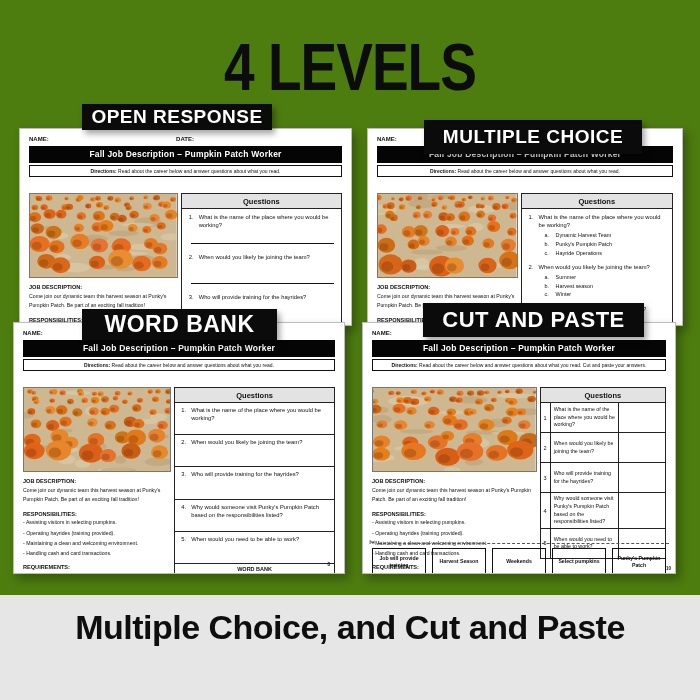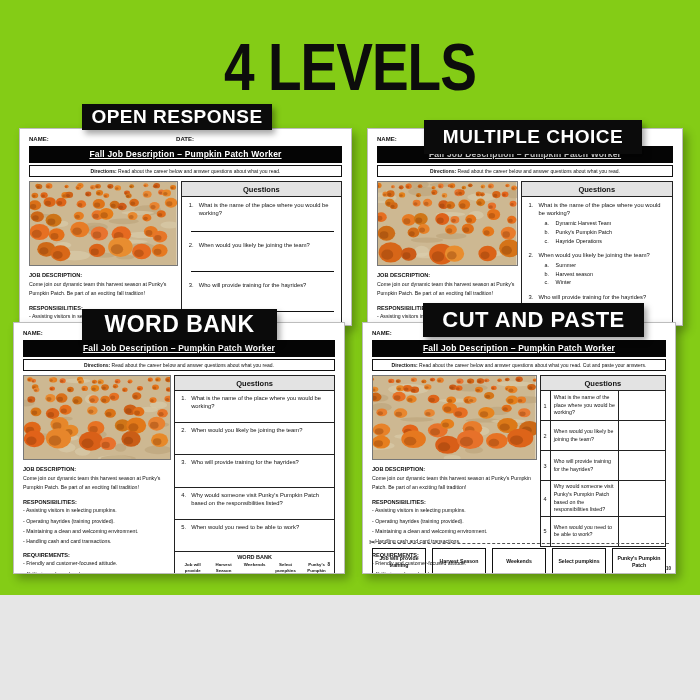--- a/index.html
+++ b/index.html
@@ -1,16 +1,16 @@
 <!DOCTYPE html>
 <html><head>
 <meta charset="utf-8">
 <style>
   html,body{margin:0;padding:0;background:#fff;}
-  .stage{position:relative;width:700px;height:700px;background:#84cc16;overflow:hidden;
+  .stage{position:relative;width:700px;height:700px;background:#4d7c0f;overflow:hidden;
          font-family:"Liberation Sans",sans-serif;color:#111;}
 
   
   .main-title{position:absolute;top:28px;left:0;width:700px;text-align:center;
     font-size:55px;font-weight:800;letter-spacing:-1px;color:#0c0c0c;
     transform:scaleY(1.22);transform-origin:50% 0;}
 
   
   .level-label{position:absolute;background:#0b0b0b;color:#fff;display:flex;
     align-items:center;justify-content:center;font-weight:600;letter-spacing:.5px;
@@ -25,25 +25,25 @@
     box-shadow:4px 5px 9px rgba(0,0,0,.30);box-sizing:border-box;}
   .sheet-or{left:19px;top:128px;width:333px;height:198px;z-index:1;}
   .sheet-mc{left:367px;top:128px;width:316px;height:198px;z-index:1;}
   .sheet-wb{left:13px;top:322px;width:332px;height:252px;z-index:3;}
   .sheet-cp{left:362px;top:322px;width:314px;height:252px;z-index:3;}
   .pad{padding:7px 9px 0;position:relative;height:100%;box-sizing:border-box;}
 
   .nd-row{position:relative;font-size:6px;font-weight:bold;height:8px;}
   .nd-date{position:absolute;left:47%;top:0;}
   .tbar{margin-top:2px;background:#050505;color:#fff;text-align:center;
-    font-size:8.5px;font-weight:bold;padding:3px 0 3.5px;letter-spacing:.2px;text-decoration:underline;}
+    font-size:8.5px;font-weight:bold;padding:3px 0 3.5px;letter-spacing:.2px;}
   .dirs{margin-top:2.5px;border:1px solid #111;font-size:5px;text-align:center;padding:2px 1px;}
   .dirs b{font-size:5px;}
 
-  .cols{margin-top:4px;display:flex;gap:3px;align-items:stretch;}
+  .cols{margin-top:16px;display:flex;gap:3px;align-items:stretch;}
   .sheet-wb .cols{height:207px;}
   .sheet-cp .cols{height:172px;align-items:flex-start;}
   .lcol{width:47.5%;}
   .sheet-cp .lcol{width:56%;}
   .photo{width:100%;height:85px;border:1px solid #777;box-sizing:border-box;display:block;}
   .h{font-size:5.6px;font-weight:bold;margin:6px 0 2px;}
   .p{font-size:5.2px;line-height:1.8;}
   .li{font-size:5.2px;line-height:1.5;margin:2.5px 0;}
   .li::before{content:"- ";}
 
@@ -917,15 +917,16 @@
       <div class="pageno pageno-cp">10</div>
     </div>
   </div>
 
   <div class="level-label label-or">OPEN RESPONSE</div>
   <div class="level-label label-mc">MULTIPLE CHOICE</div>
   <div class="level-label label-wb">WORD BANK</div>
   <div class="level-label label-cp">CUT AND PASTE</div>
 
   <div class="caption">
+    <div>Multiple Choice, and Cut and Paste</div>
   </div>
 
 </div>
 
 </body></html>

